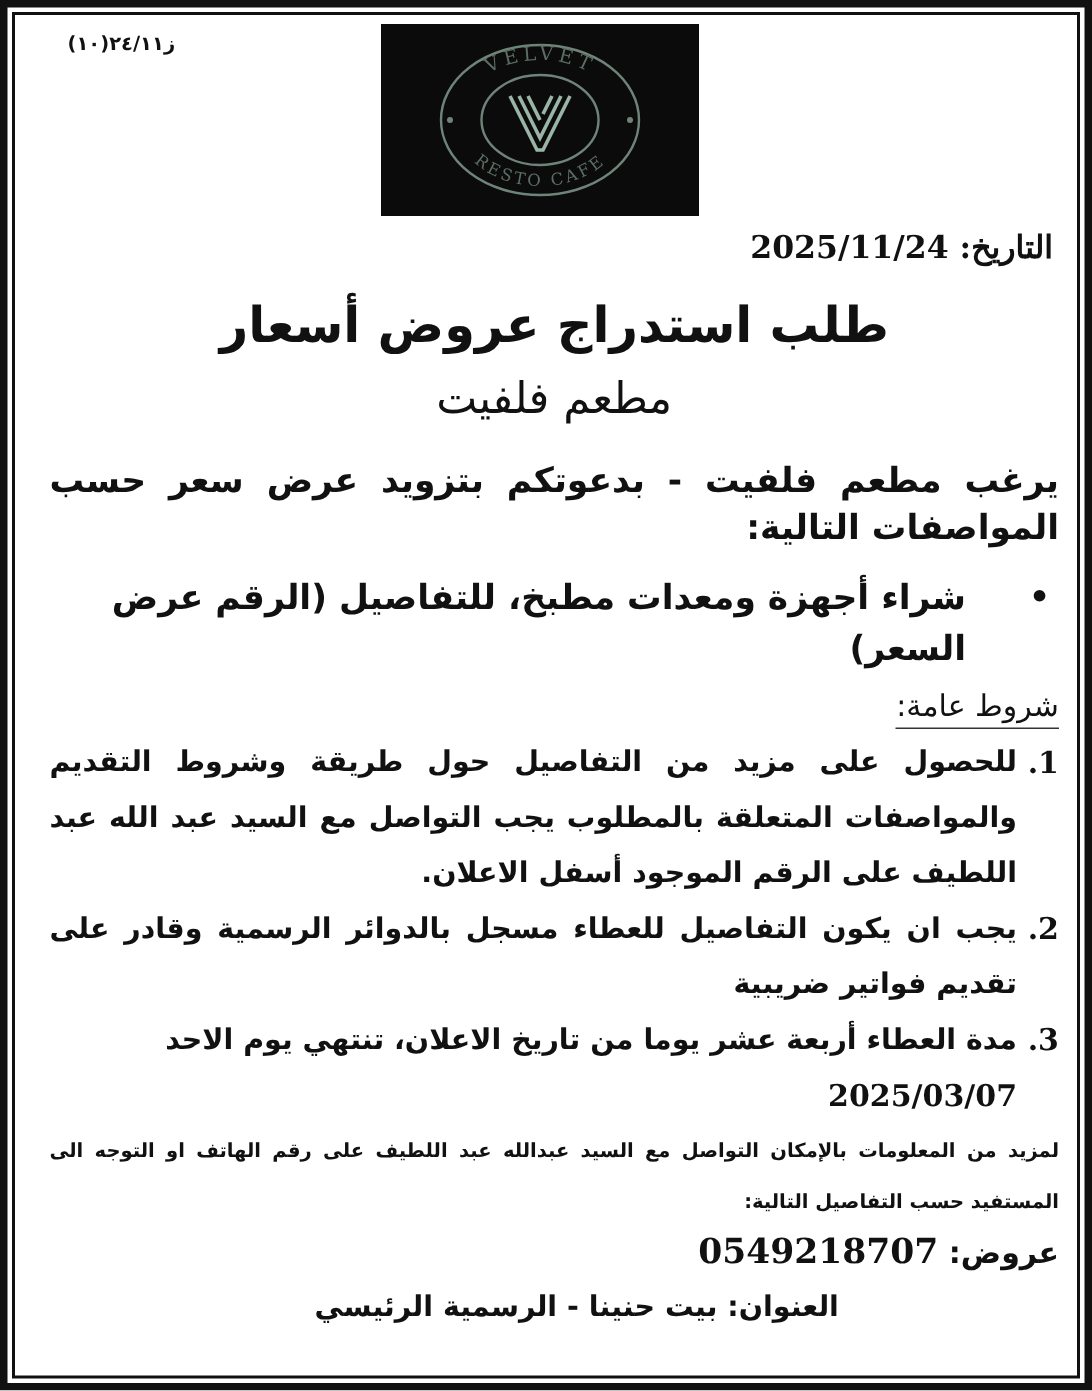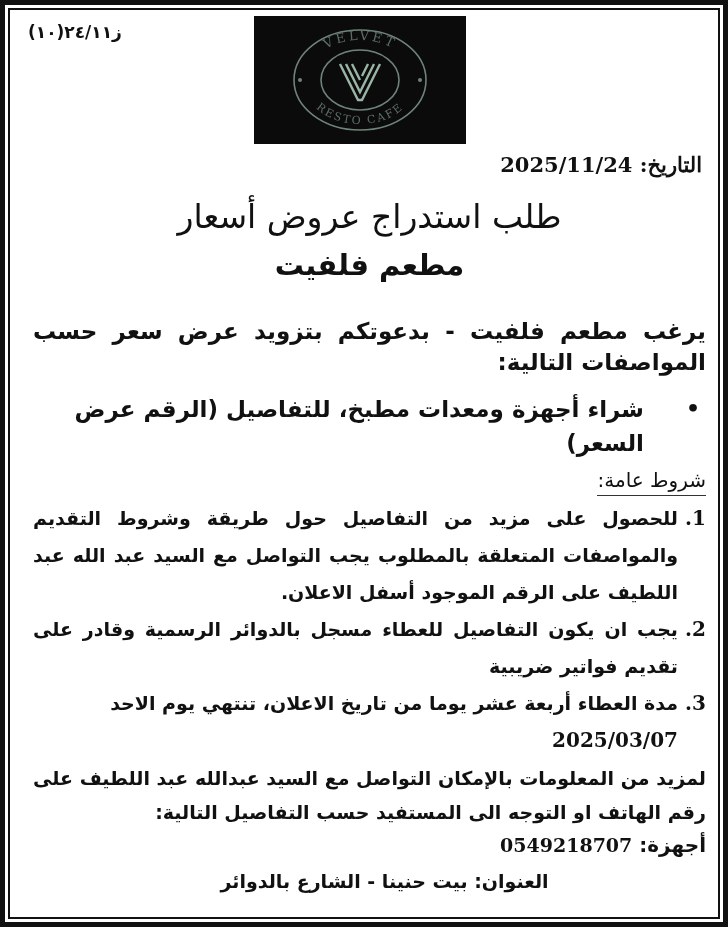--- a/index.html
+++ b/index.html
@@ -23,22 +23,22 @@
       border: 5px solid #111111;
     }
     .frame-inner {
       position: absolute;
       left: 8px; top: 8px;
       right: 8px; bottom: 8px;
       border: 2px solid #111111;
     }
     .ref-code {
       position: absolute;
-      left: 28px; top: 22px;
-      font-size: 17px;
+      left: 45px; top: 22px;
+      font-size: 13px;
       font-weight: bold;
       direction: rtl;
       unicode-bidi: embed;
       letter-spacing: 1px;
     }
     .logo {
       position: absolute;
       left: 254px; top: 16px;
       width: 212px; height: 128px;
       background: #0b0b0b;
@@ -53,36 +53,36 @@
     .date-line {
       font-family: "DejaVu Serif", serif;
       font-weight: bold;
       font-size: 21px;
       margin-right: 4px;
       height: 34px;
       line-height: 34px;
     }
     .title {
       text-align: center;
-      font-weight: normal;
+      font-weight: bold;
       font-size: 33px;
       line-height: 50px;
       margin-top: 10px;
     }
     .subtitle {
       text-align: center;
-      font-weight: bold;
+      font-weight: normal;
       font-size: 29px;
       line-height: 46px;
     }
     .intro {
       font-weight: bold;
       font-size: 23px;
       line-height: 31px;
-      margin-top: 28px;
+      margin-top: 18px;
       text-align: justify;
       text-align-last: right;
     }
     .bullet-item {
       display: flex;
       align-items: flex-start;
       font-weight: bold;
       font-size: 23px;
       line-height: 34px;
       margin-top: 14px;
@@ -121,34 +121,34 @@
       font-size: 20px;
     }
     .cond-text { flex: 1; text-align: justify; text-align-last: right; }
     .cond-date {
       display: block;
       font-family: "DejaVu Serif", serif;
       font-size: 20px;
     }
     .more-info {
       font-weight: bold;
-      font-size: 19px;
+      font-size: 13px;
       line-height: 34px;
       text-align: justify;
       text-align-last: right;
       margin-top: 2px;
     }
     .phone-line {
       font-weight: bold;
       font-size: 20px;
       line-height: 32px;
     }
     .phone-number {
       font-family: "DejaVu Serif", serif;
-      font-size: 19px;
+      font-size: 23px;
       text-align: right;
     }
     .address-line {
       text-align: center;
       font-weight: bold;
       font-size: 19px;
       line-height: 36px;
       margin-top: 2px;
       padding-left: 30px;
     }
@@ -219,21 +219,21 @@
       <span class="cond-text">
         <span>مدة العطاء أربعة عشر يوما من تاريخ الاعلان، تنتهي يوم الاحد</span>
         <span class="cond-date">2025/03/07</span>
       </span>
     </div>
   </div>
 
   <div class="more-info">لمزيد من المعلومات بالإمكان التواصل مع السيد عبدالله عبد اللطيف على رقم الهاتف او التوجه الى المستفيد حسب التفاصيل التالية:</div>
 
   <div class="phone-line">
-    <span>أجهزة:</span>
+    <span>عروض:</span>
     <span class="phone-number">0549218707</span>
   </div>
 
   <div class="address-line">
     <span>العنوان:</span>
-    <span>بيت حنينا - الشارع بالدوائر</span>
+    <span>بيت حنينا - الرسمية الرئيسي</span>
   </div>
 </div>
 
 </body></html>

